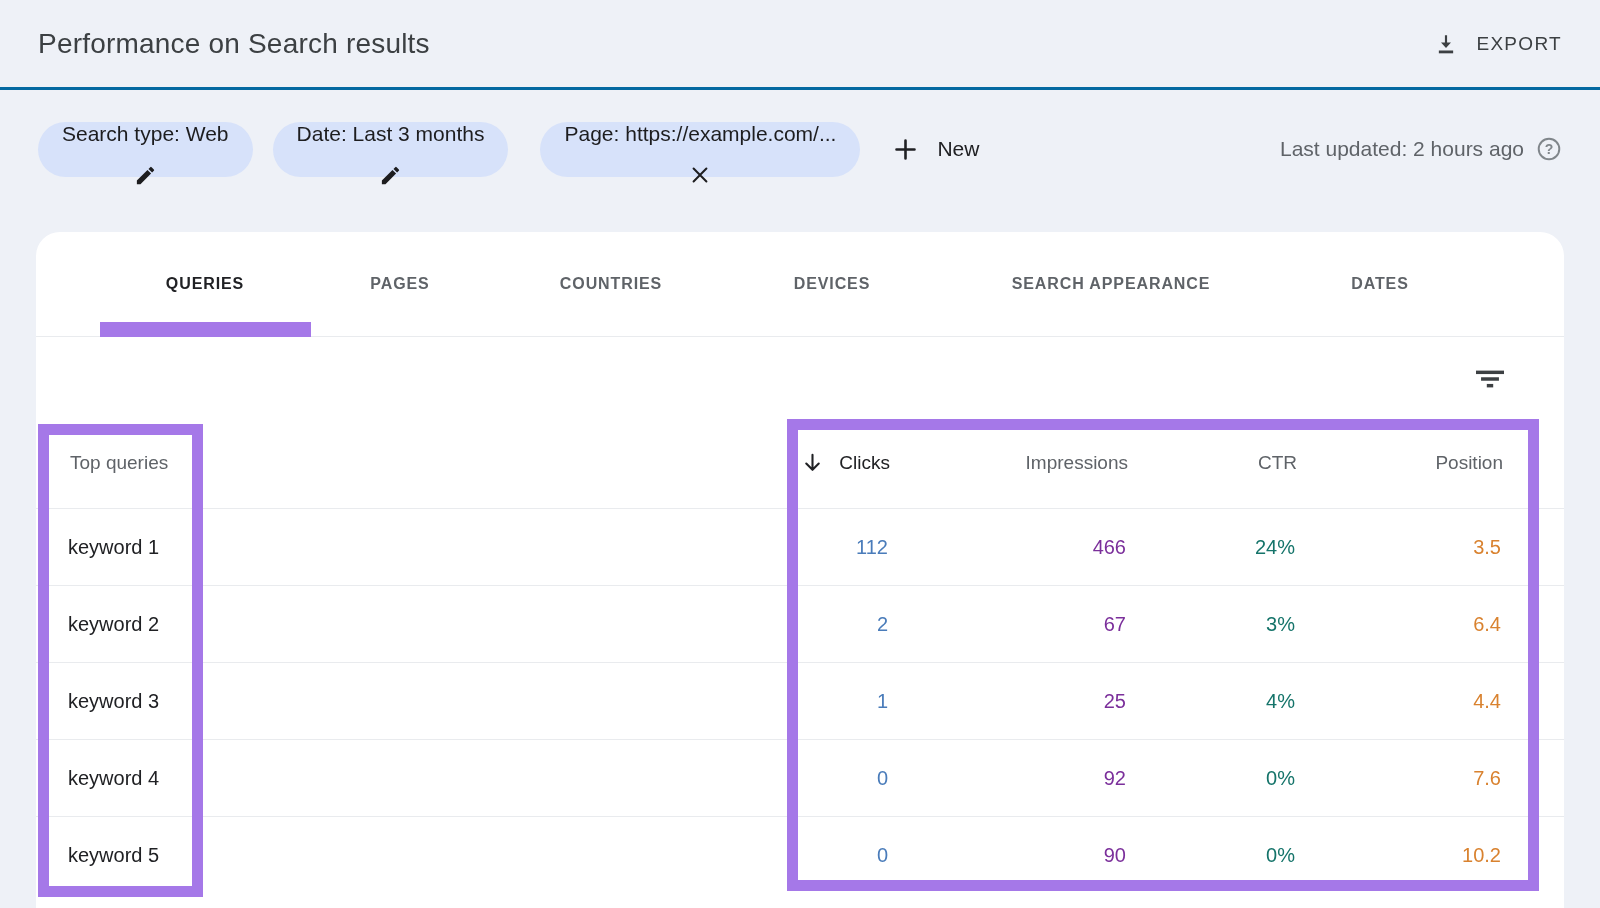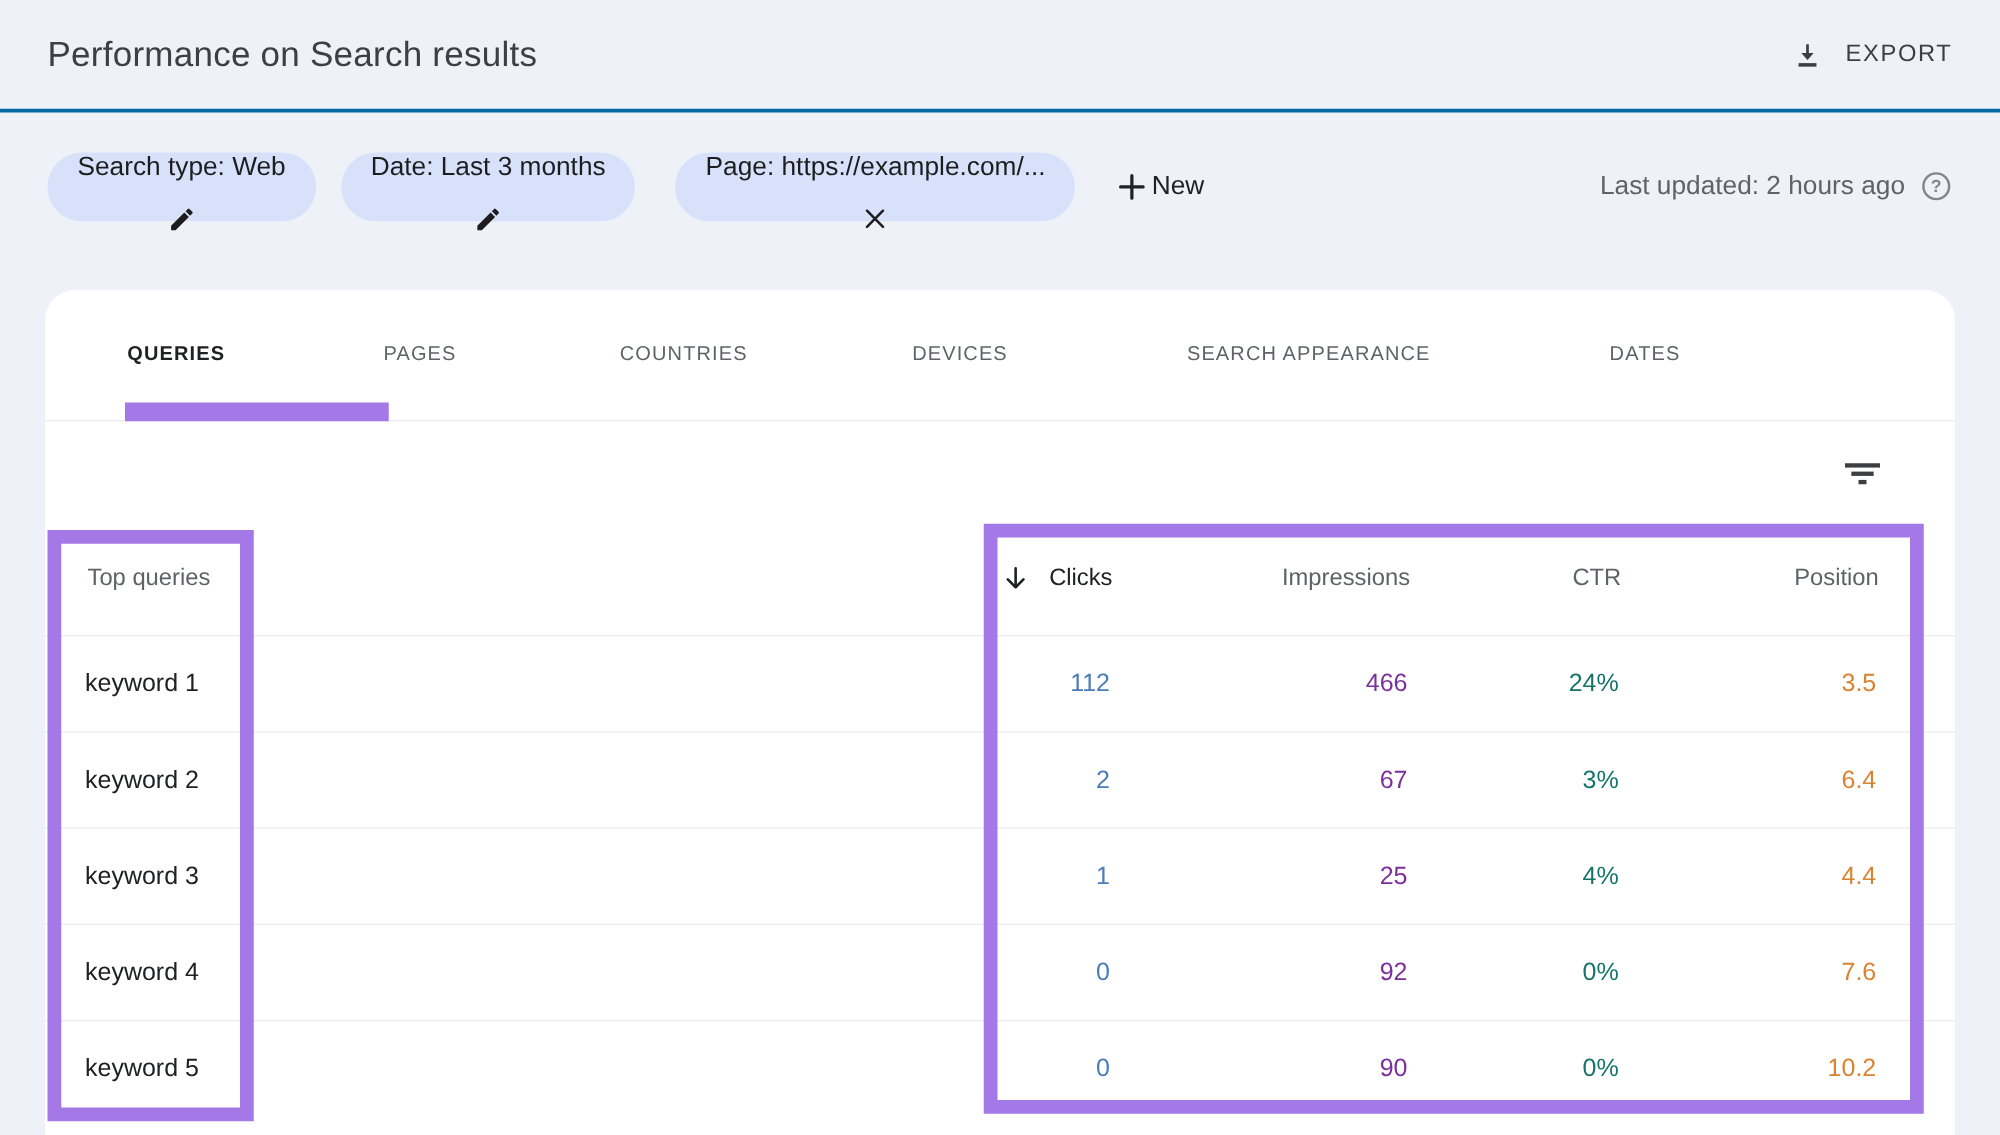--- a/index.html
+++ b/index.html
@@ -47,46 +47,47 @@
     background: var(--chip-bg);
     height: 55px; border-radius: 28px;
     display: flex; align-items: center; gap: 18px;
     padding: 0 24px;
     font-size: 21px; color: #1d1d1f;
     cursor: pointer; white-space: nowrap; flex-direction: column;
   }
   .chip + .chip { margin-left: 20px; }
   .chip.page-chip { margin-left: 32px; }
   .new-button {
-    display: flex; align-items: center; gap: 2px;
+    display: flex; align-items: center; gap: 18px;
     margin-left: 32px;
     font-size: 21px; font-weight: 500; color: var(--text-dark);
     cursor: pointer;
   }
   .last-updated {
     margin-left: auto;
     display: flex; align-items: center; gap: 12px;
     font-size: 21px; color: var(--text-gray);
   }
 
   
   .card {
     position: absolute; left: 36px; top: 232px;
     width: 1528px; bottom: 0;
     background: #fff;
     border-radius: 24px 24px 0 0;
   }
   .tabs {
     height: 105px; position: relative;
     display: flex; align-items: center;
+    padding-left: 64px;
     border-bottom: 1px solid var(--divider);
   }
   .tab {
     text-align: center;
-    font-size: 16px; font-weight: 400; letter-spacing: .9px;
+    font-size: 16px; font-weight: 700; letter-spacing: .9px;
     color: var(--text-gray); cursor: pointer;
     text-transform: uppercase;
   }
   .tab.active { color: var(--text-dark); font-weight: 700; }
   .tab-1 { width: 210px; } .tab-2 { width: 180px; } .tab-3 { width: 242px; }
   .tab-4 { width: 200px; } .tab-5 { width: 358px; } .tab-6 { width: 180px; }
   .tab-underline {
     position: absolute; left: 64px; bottom: -1px;
     width: 211px; height: 15px;
     background: var(--purple);

